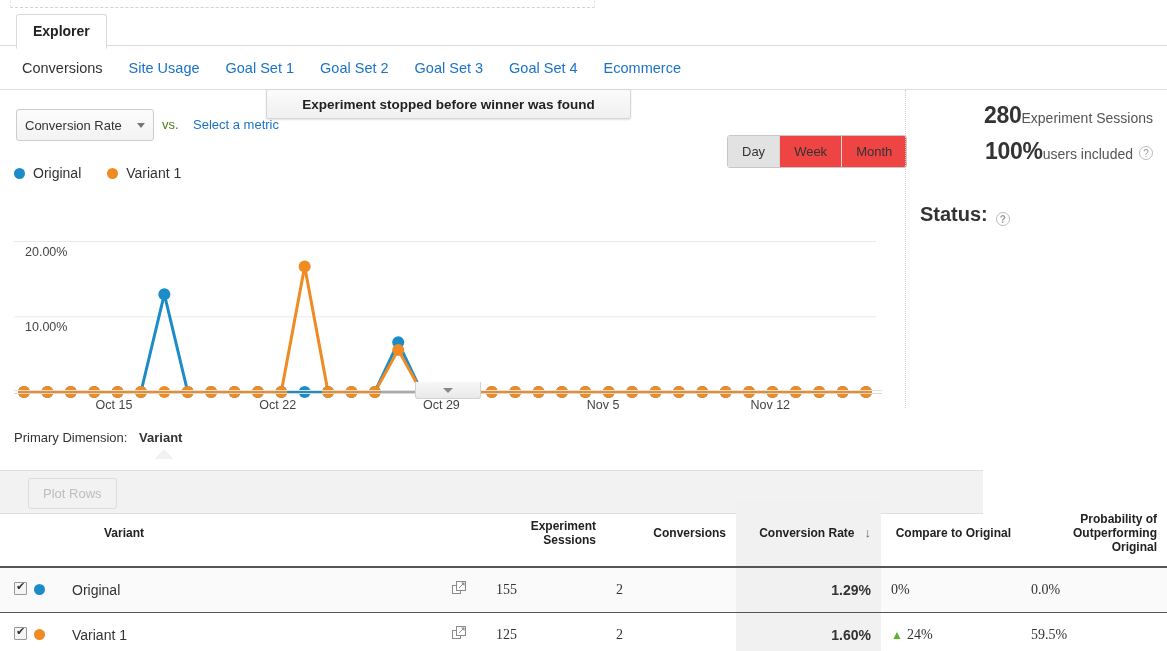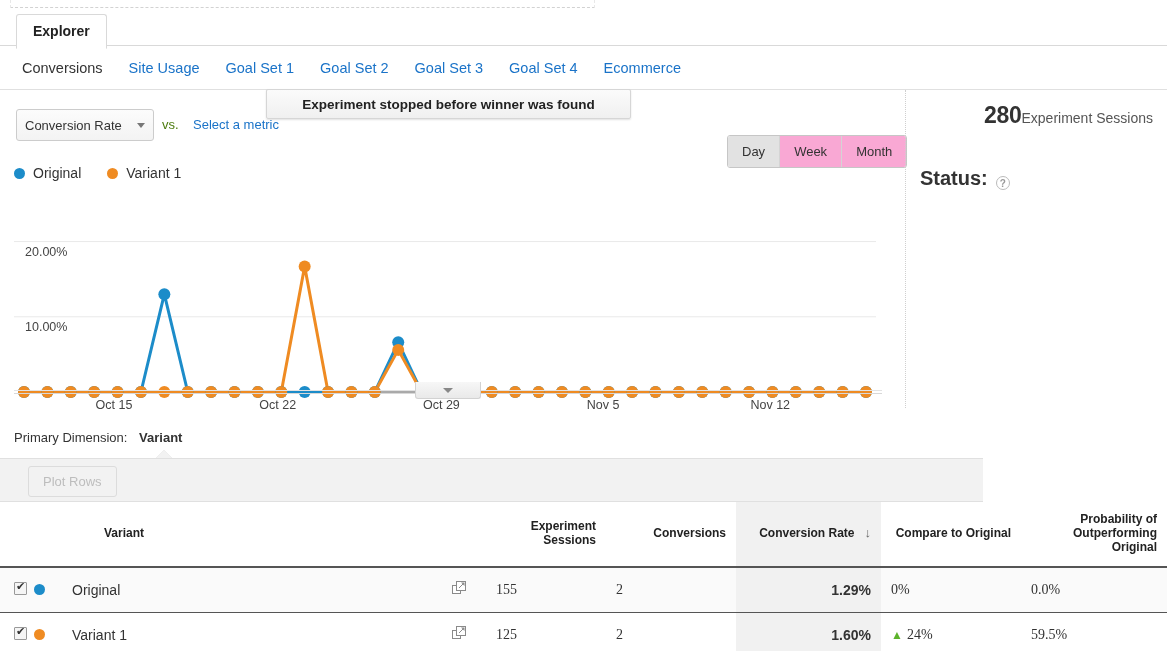--- a/index.html
+++ b/index.html
@@ -85,21 +85,21 @@
   }
 
   
   .granularity {
     position: absolute; left: 727px; top: 107px;
     display: flex; border: 1px solid #c6c6c6; border-radius: 3px;
     overflow: hidden; background: #fff; margin-top: 28px;
   }
   .gran-btn {
     padding: 8px 14px; font-size: 13px; color: #333;
-    background: #f9a8d4; cursor: pointer;
+    background: #ef4444; cursor: pointer;
     border-right: 1px solid #d4d4d4;
   }
   .gran-btn:last-child { border-right: none; }
   .gran-btn.active { background: #e2e2e2; font-weight: normal; }
 
   
   .summary {
     position: absolute; left: 905px; top: 90px;
     width: 262px; height: 318px;
     border-left: 1px dotted #cfcfcf;
@@ -169,21 +169,21 @@
   }
   .dim-notch:after {
     content:''; position: absolute; left: -9px; top: 0;
     width: 0; height: 0;
     border-left: 9px solid transparent; border-right: 9px solid transparent;
     border-bottom: 9px solid #d7d7d7; z-index: -1;
   }
 
   
   .plotbar {
-    position: absolute; left: 0; top: 458px; width: 983px; height: 44px;
+    position: absolute; left: 0; top: 470px; width: 983px; height: 44px;
     background: #f2f2f2; border-top: 1px solid #e0e0e0; border-bottom: 1px solid #e0e0e0;
   }
   .plot-rows-btn {
     position: absolute; left: 28px; top: 7px;
     padding: 7px 14px; font-size: 13px; color: #bdbdbd;
     background: #f2f2f2; border: 1px solid #dcdcdc; border-radius: 3px;
     cursor: default;
   }
 
   
@@ -257,20 +257,23 @@
 
 <div class="granularity">
   <div class="gran-btn active">Day</div>
   <div class="gran-btn">Week</div>
   <div class="gran-btn">Month</div>
 </div>
 
 <div class="summary">
   <div class="sum-line">
     <span class="sum-num">280</span><span class="sum-lbl">Experiment Sessions</span>
+  </div>
+  <div class="sum-line">
+    <span class="sum-num">100%</span><span class="sum-lbl">users included</span><span class="qmark">?</span>
   </div>
   <div class="status-head">
     <span>Status:</span>
     <span class="qmark">?</span>
   </div>
 </div>
 
 <div class="chartwrap">
   <div class="legend">
     <div class="legend-item">

